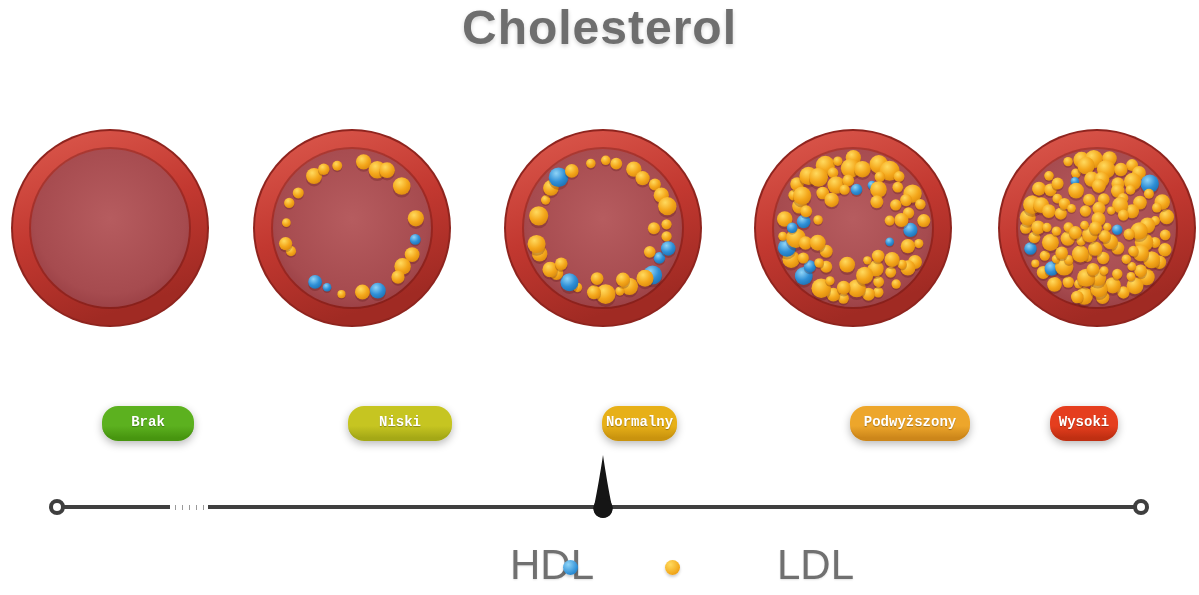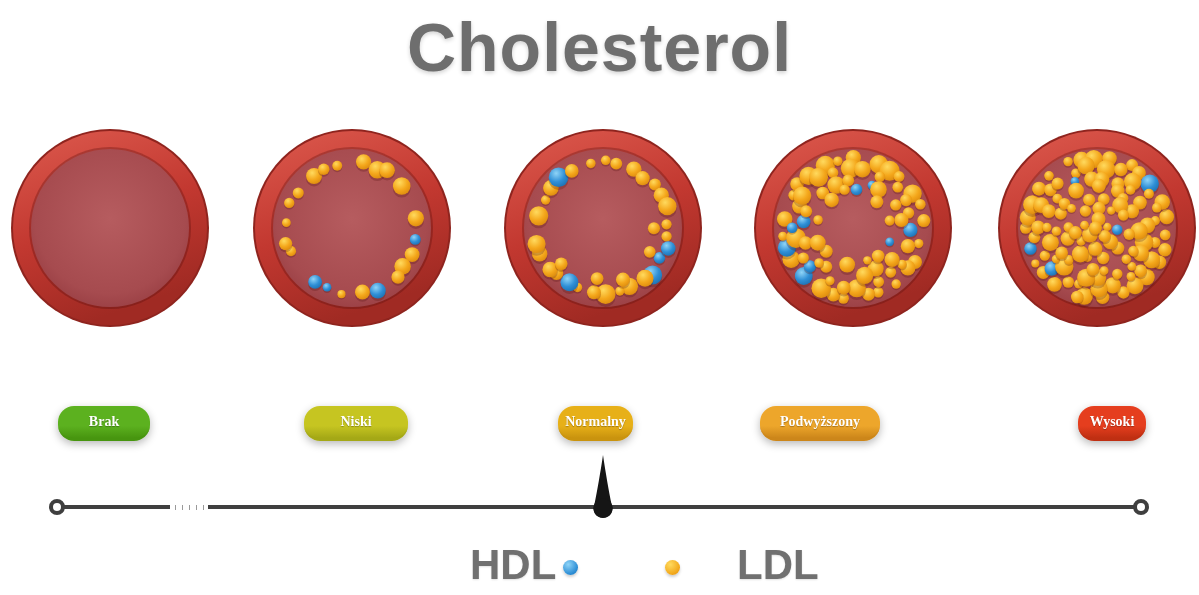--- a/index.html
+++ b/index.html
@@ -1,55 +1,56 @@
 <!DOCTYPE html>
 <html><head>
 <meta charset="utf-8">
 <style>
   html,body{margin:0;padding:0;background:#fff;}
   .canvas{
     position:relative;width:1199px;height:595px;background:#ffffff;overflow:hidden;
     font-family:"Liberation Sans", sans-serif;
   }
   .title{
-    position:absolute;top:0;left:0;right:0;margin:8px;text-align:center;
-    font-size:68px;font-weight:bold;color:#6e6e6e;letter-spacing:1px;
+    position:absolute;top:0;left:0;right:0;margin:0;text-align:center;
+    font-size:48px;font-weight:bold;color:#6e6e6e;letter-spacing:1px;
     text-shadow:0 2px 4px rgba(0,0,0,0.18);
   }
   .vessel{position:absolute;top:128px;width:200px;height:200px;}
   .v1{left:10px}.v2{left:252px}.v3{left:503px}.v4{left:753px}.v5{left:997px}
 
   .level-btn{
     position:absolute;top:406px;height:35px;border:none;border-radius:16px;
-    color:#fff;font-family:Liberation Serif, serif;font-size:14px;font-weight:bold;
+    color:#fff;font-family:Liberation Mono, monospace;font-size:14px;font-weight:bold;
     display:flex;align-items:center;justify-content:center;
     text-shadow:0 1px 1px rgba(0,0,0,0.3);
     box-shadow:0 3px 8px rgba(0,0,0,0.28);
-    cursor:pointer;padding:0 6px;box-sizing:border-box;
+    cursor:pointer;padding:0 6px;box-sizing:border-box;margin-left:44px;
   }
   .b1{left:58px;width:92px}.b2{left:304px;width:104px}.b3{left:558px;width:75px}
-  .b4{left:760px;width:120px}.b5{left:1078px;width:68px}
+  .b4{left:806px;width:120px}.b5{left:1006px;width:68px}
 
   .scale-track{position:absolute;left:57px;top:505px;width:1084px;height:4px;background:#3f3f3f;}
   .scale-end{
     position:absolute;top:499px;width:16px;height:16px;box-sizing:border-box;
     border:4px solid #3f3f3f;border-radius:50%;background:#fff;
   }
   .end-left{left:49px}.end-right{left:1133px}
   .wm{
     position:absolute;left:170px;top:502px;width:38px;height:10px;
     background:
       repeating-linear-gradient(90deg,#9a9a9a 0 1px, rgba(0,0,0,0) 1px 7px) 50% 50% / 29px 5px no-repeat,
       #ffffff;
   }
   .needle{position:absolute;left:588px;top:454px;width:30px;height:66px;cursor:grab;}
 
   .legend-label{
-    position:absolute;top:541px;font-size:42px;font-weight:bold;color:#707070;
+    position:absolute;top:541px;font-size:42px;font-weight:normal;color:#707070;
     text-shadow:0 1px 2px rgba(0,0,0,0.12);
+    margin-left:40px;
   }
   .lg-hdl{left:470px}.lg-ldl{left:737px}
   .legend-dot{position:absolute;top:560px;width:15px;height:15px;border-radius:50%;}
   .dot-hdl{left:563px;background:radial-gradient(circle at 35% 30%,#8fd4f7,#2e8fd6 65%,#1a6dad);box-shadow:0 2px 3px rgba(0,0,0,0.2);}
   .dot-ldl{left:665px;background:radial-gradient(circle at 35% 30%,#ffda5e,#f2a91c 65%,#d9860c);box-shadow:0 2px 3px rgba(0,0,0,0.2);}
 </style>
 </head>
 <body>
 
 <div class="canvas">

